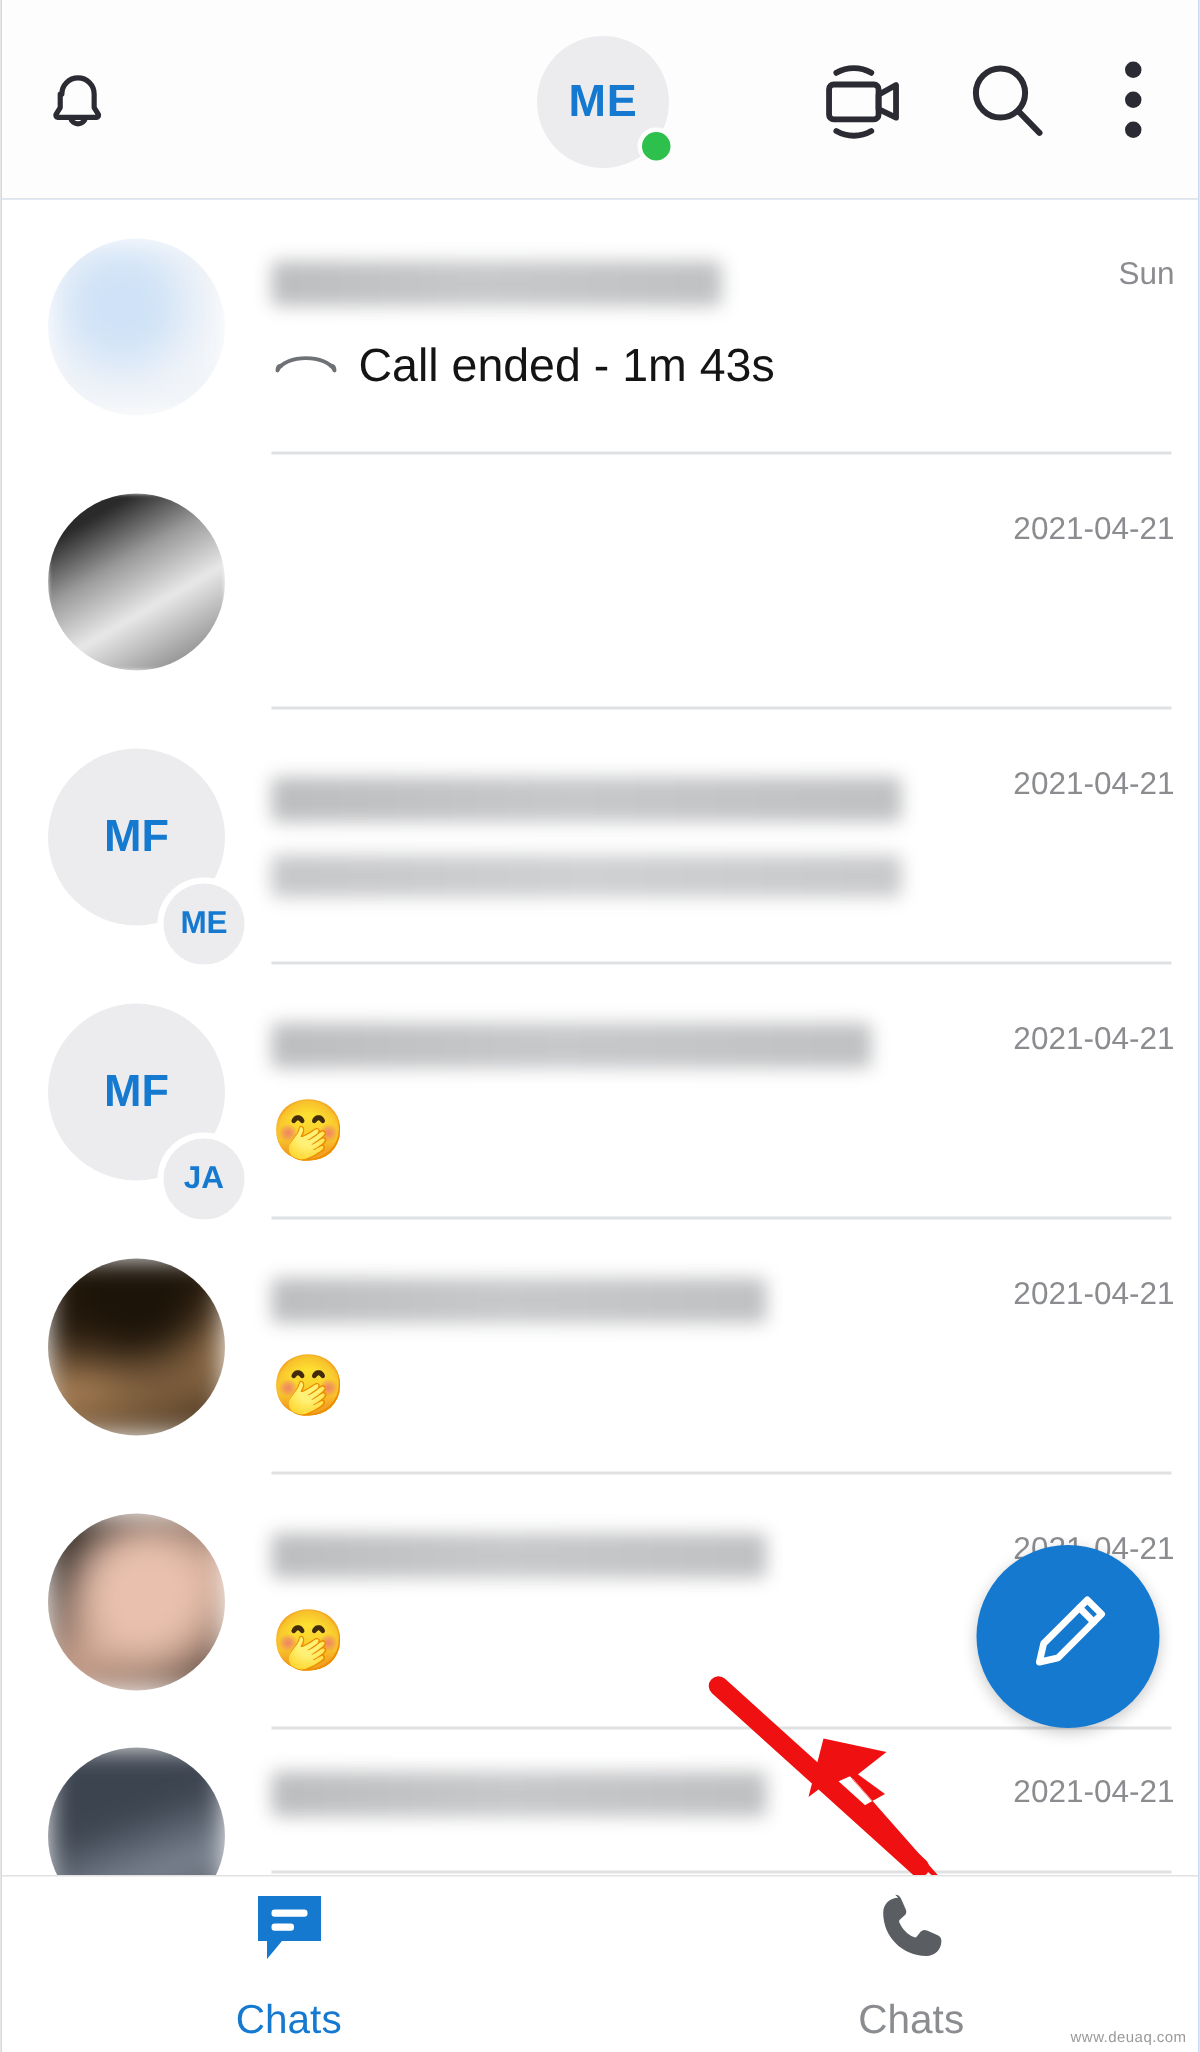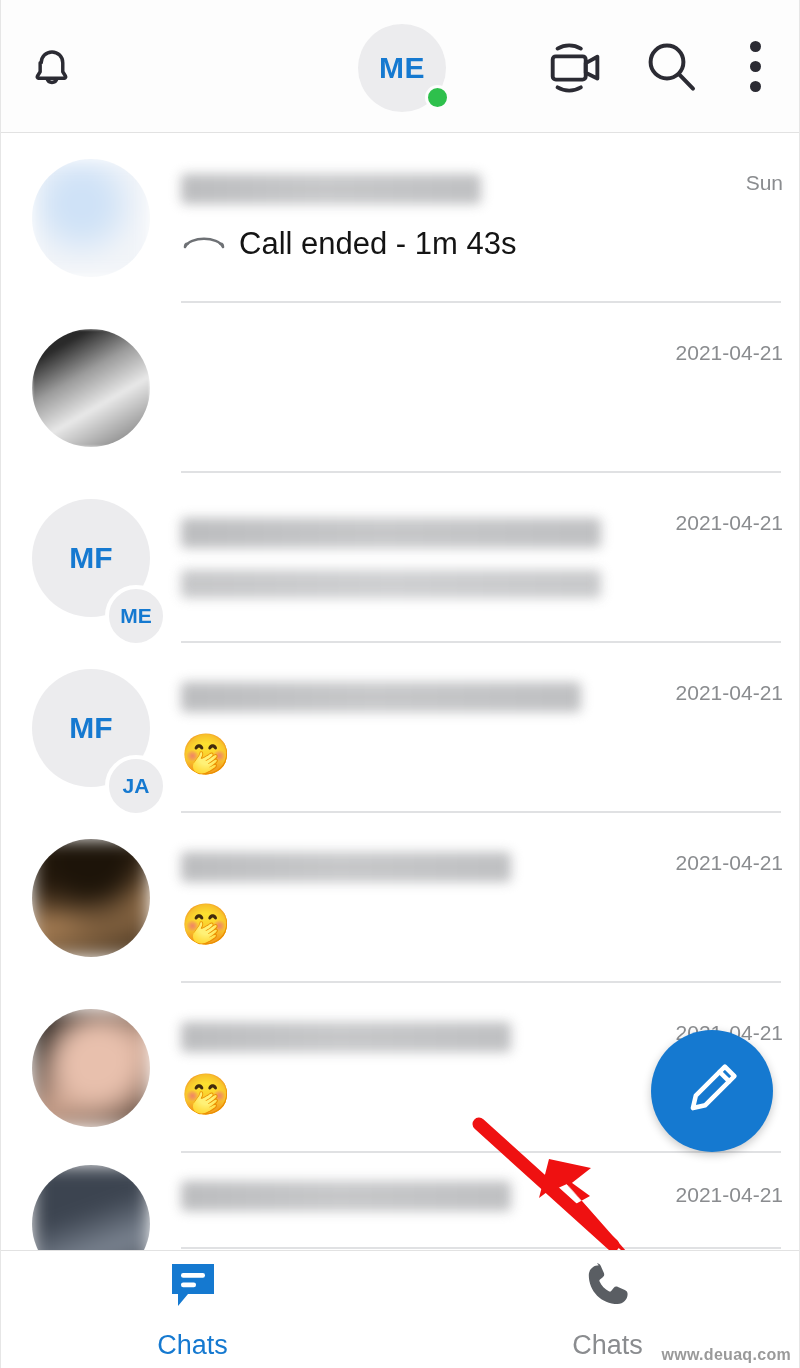--- a/index.html
+++ b/index.html
@@ -115,21 +115,21 @@
     position: relative; flex: 0 0 118px; height: 118px;
     background: #ffffff; border-top: 1px solid #e2e2e2;
     display: flex;
     gap: 32px;
   }
   .tab { flex: 1 1 0; display: flex; flex-direction: column; align-items: center; justify-content: center; gap: 14px; }
   .tab-label { font-size: 27px; color: #8a8c8f; }
   .tab.active .tab-label { color: #1579d0; }
   .watermark {
     position: absolute; right: 8px; bottom: 4px;
-    font-size: 16px; color: #9a9a9a; letter-spacing: .3px; font-weight: bold;
+    font-size: 10px; color: #9a9a9a; letter-spacing: .3px;
   }
 </style>
 </head>
 <body>
 
 <div id="app">
 
   <div class="header">
 
     <div class="hdr-icon bell">

